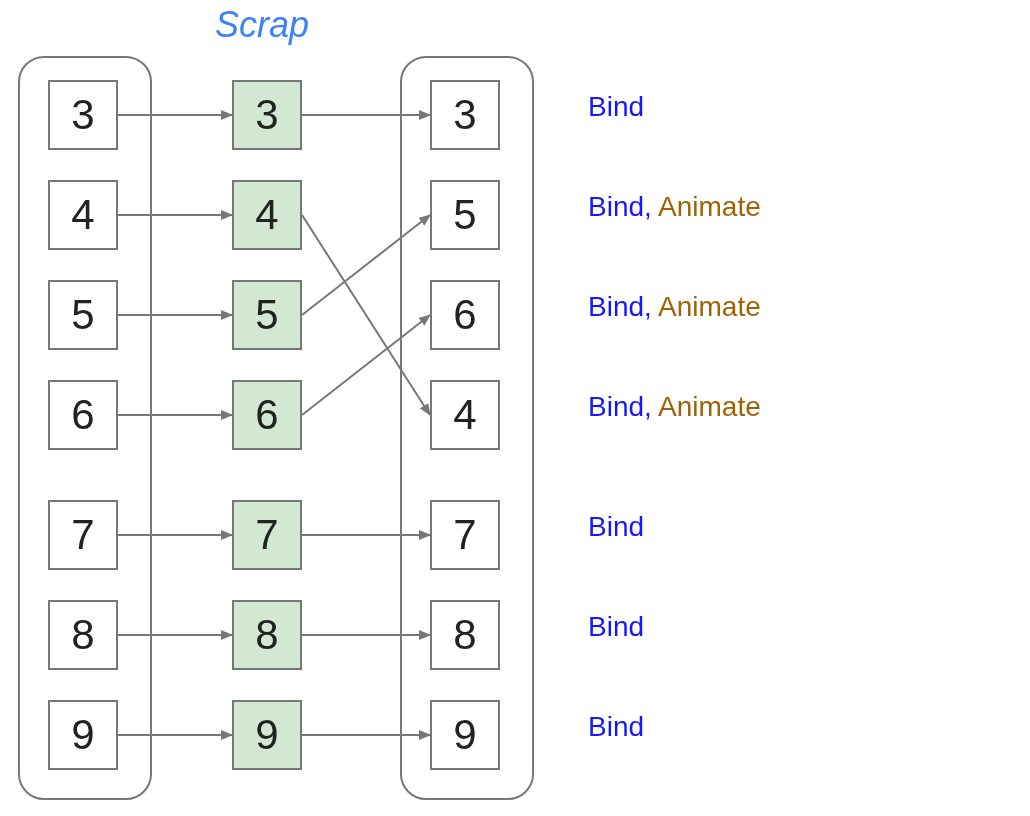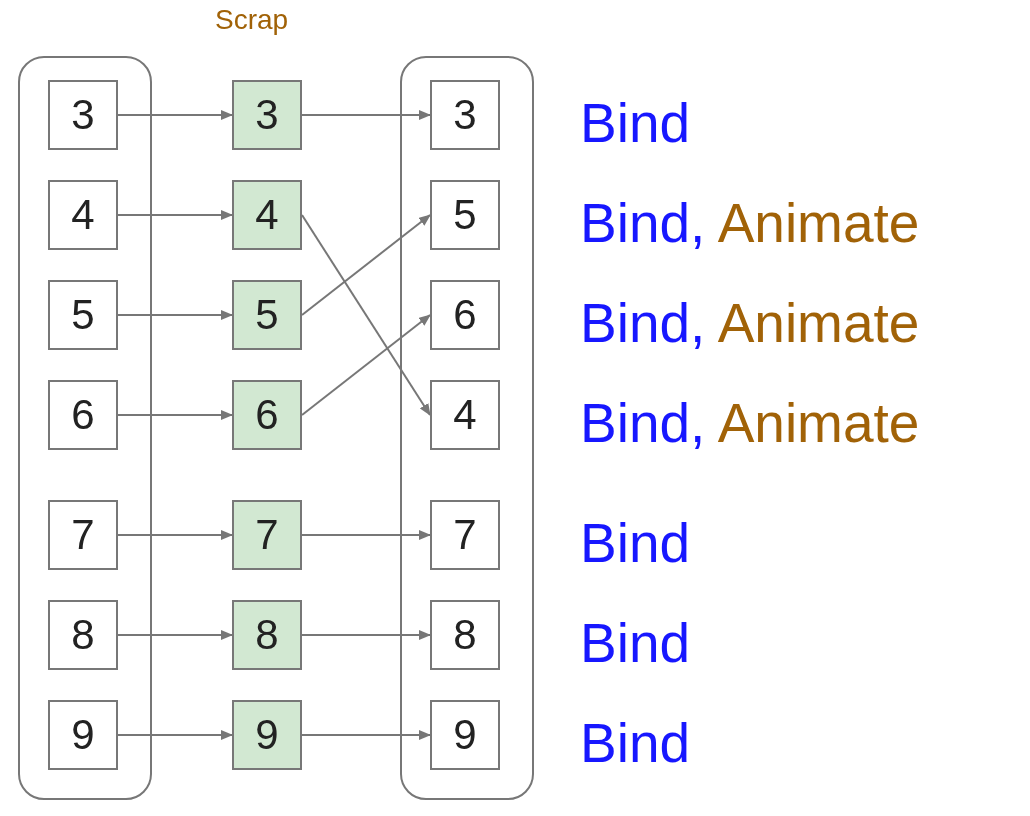--- a/index.html
+++ b/index.html
@@ -14,22 +14,23 @@
     height: 816px;
   }
   svg.wires {
     position: absolute;
     left: 0; top: 0;
     width: 1030px; height: 816px;
     pointer-events: none;
   }
   .title {
     position: absolute;
-    font-size: 28px;
-    color: #a16207;
+    font-style: italic;
+    font-size: 36px;
+    color: #3b82f6;
   }
   .container-outline {
     position: absolute;
     border: 2px solid #777;
     border-radius: 26px;
     background: transparent;
   }
   .cell {
     position: absolute;
     width: 70px;
@@ -42,22 +43,23 @@
     display: flex;
     align-items: center;
     justify-content: center;
     font-family: Arial, Helvetica, sans-serif;
   }
   .cell.scrap {
     background: #d2e8d2;
   }
   .label {
     position: absolute;
-    font-size: 55px;
+    font-size: 28px;
     white-space: nowrap;
+    margin-left: 8px;
   }
   .bind   { color: #1717ff; }
   .comma  { color: #1717ff; }
   .animate{ color: #a16207; }
 </style>
 </head>
 <body>
 
 <div class="canvas">
 

